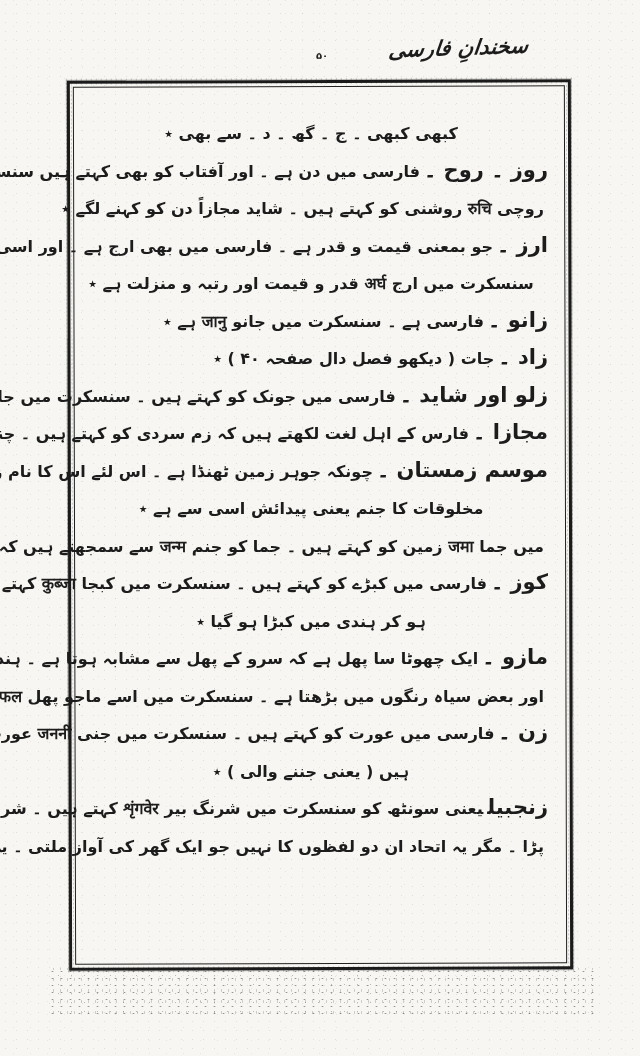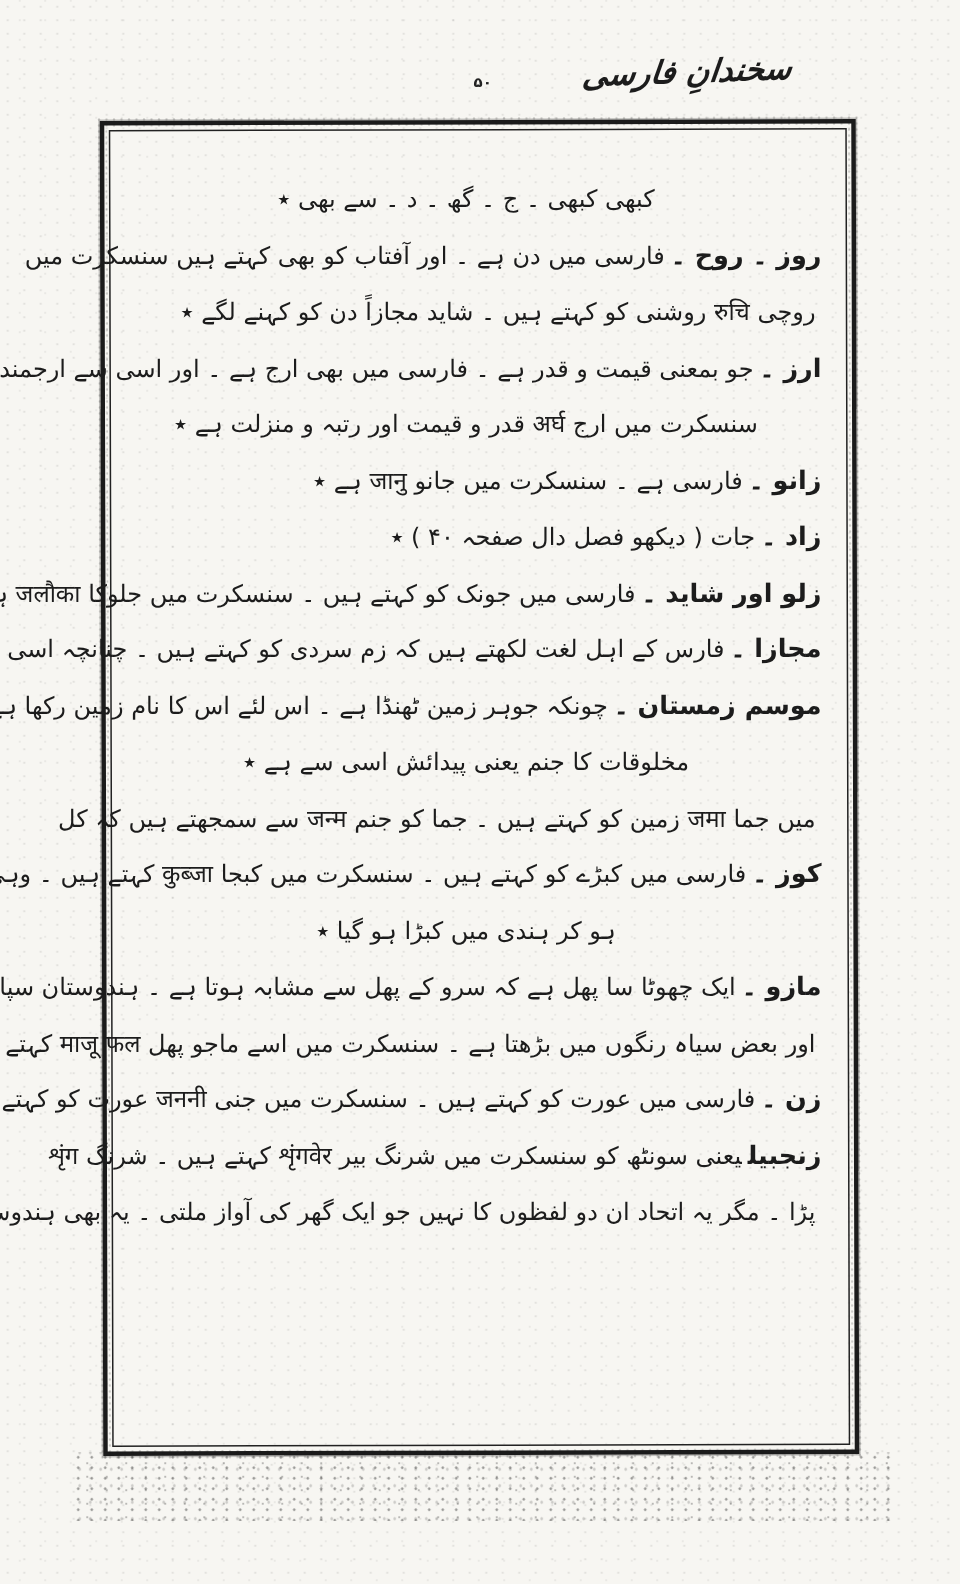--- a/index.html
+++ b/index.html
@@ -46,22 +46,22 @@
   }
   .text-block{
     position:absolute;left:70px;top:92px;width:492px;height:860px;
     padding:22px 14px 0 8px;box-sizing:border-box;
     direction:rtl;text-align:right;
     font-size:16px;line-height:37.5px;
     white-space:nowrap;
   }
   .line{height:37.5px;overflow:visible;}
   .line.center{text-align:center;}
-  .line .head{font-weight:bold;font-size:17px;margin-left:4px;}
-  .line .rest{font-weight:400;}
+  .line .head{font-weight:bold;font-size:21px;margin-left:4px;}
+  .line .rest{font-weight:700;}
   
   .noise-strip{
     position:absolute;left:48px;top:968px;width:548px;height:46px;
     background-image:
       radial-gradient(rgba(25,25,25,0.55) 0.8px, transparent 1.1px),
       radial-gradient(rgba(25,25,25,0.35) 0.7px, transparent 1px),
       radial-gradient(rgba(25,25,25,0.25) 0.6px, transparent 0.9px);
     background-size:9px 7px,13px 9px,7px 11px;
     background-position:0 0,4px 3px,2px 6px;
     opacity:.8;
@@ -102,17 +102,18 @@
   <div class="line"><span class="head">زلو اور شاید ۔</span><span class="rest">فارسی میں جونک کو کہتے ہیں ۔ سنسکرت میں جلوکا जलौका ہے ٭</span></div>
   <div class="line"><span class="head">مجازا ۔</span><span class="rest">فارس کے اہل لغت لکھتے ہیں کہ زم سردی کو کہتے ہیں ۔ چنانچہ اسی سے ہے</span></div>
   <div class="line"><span class="head">موسم زمستان ۔</span><span class="rest">چونکہ جوہر زمین ٹھنڈا ہے ۔ اس لئے اس کا نام زمین رکھا ہے ۔ سنسکرت</span></div>
   <div class="line center"><span class="head"></span><span class="rest">مخلوقات کا جنم یعنی پیدائش اسی سے ہے ٭</span></div>
   <div class="line"><span class="head"></span><span class="rest">میں جما जमा زمین کو کہتے ہیں ۔ جما کو جنم जन्म سے سمجھتے ہیں کہ کل</span></div>
   <div class="line"><span class="head">کوز ۔</span><span class="rest">فارسی میں کبڑے کو کہتے ہیں ۔ سنسکرت میں کبجا कुब्जा کہتے ہیں ۔ وہی خراب</span></div>
   <div class="line center"><span class="head"></span><span class="rest">ہو کر ہندی میں کبڑا ہو گیا ٭</span></div>
   <div class="line"><span class="head">مازو ۔</span><span class="rest">ایک چھوٹا سا پھل ہے کہ سرو کے پھل سے مشابہ ہوتا ہے ۔ ہندوستان سپاہی</span></div>
   <div class="line"><span class="head"></span><span class="rest">اور بعض سیاہ رنگوں میں بڑھتا ہے ۔ سنسکرت میں اسے ماجو پھل माजू फल کہتے ہیں</span></div>
   <div class="line"><span class="head">زن ۔</span><span class="rest">فارسی میں عورت کو کہتے ہیں ۔ سنسکرت میں جنی जननी عورت کو کہتے</span></div>
+  <div class="line center"><span class="head"></span><span class="rest">ہیں ( یعنی جننے والی ) ٭</span></div>
   <div class="line"><span class="head">زنجبیل</span><span class="rest">یعنی سونٹھ کو سنسکرت میں شرنگ بیر शृंगवेर کہتے ہیں ۔ شرنگ शृंग</span></div>
   <div class="line"><span class="head"></span><span class="rest">پڑا ۔ مگر یہ اتحاد ان دو لفظوں کا نہیں جو ایک گھر کی آواز ملتی ۔ یہ بھی ہندوستان کی</span></div>
 </div>
 
 <div class="noise-strip"></div>
 
 </body></html>

